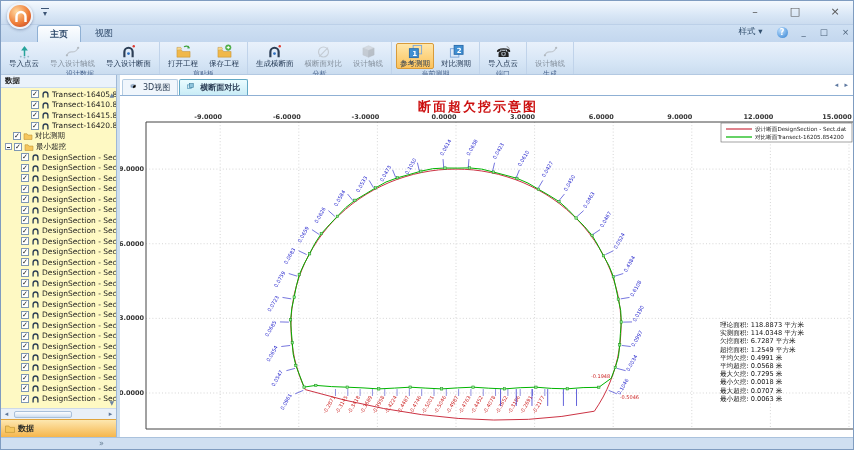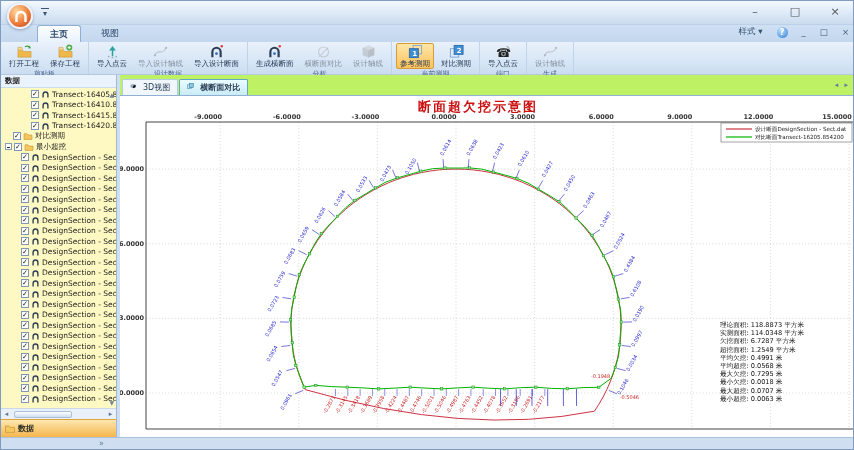--- a/index.html
+++ b/index.html
@@ -11,21 +11,21 @@
     background:linear-gradient(#f4f9fe,#d9e7f6 60%,#cbdcef);border-bottom:1px solid #bcd0e8;}
   .orb{position:absolute;left:6px;top:2px;width:26px;height:26px;border-radius:50%;
     background:radial-gradient(circle at 35% 30%,#ffd9a0,#ef7f3a 55%,#c03a20);
     border:2px solid #eef3fa;box-shadow:0 1px 3px rgba(60,80,120,.45);z-index:5;}
   .orb svg{position:absolute;left:4px;top:4px;}
   .qat-caret{position:absolute;left:40px;top:7px;font-size:8px;color:#3c5575;border-top:1px solid #3c5575;line-height:9px;padding:0 2px;cursor:default;}
   .wbtns{position:absolute;right:6px;top:3px;display:flex;gap:16px;}
   .wbtn{width:24px;text-align:center;font-size:11px;color:#555;line-height:16px;}
   
   .tabrow{position:absolute;left:0;top:24px;right:0;height:17px;background:linear-gradient(#cfe0f3,#c3d7ee);}
-  .rtabs{position:absolute;left:36px;top:0;display:flex;gap:8px;height:17px;}
+  .rtabs{position:absolute;left:36px;top:0;display:flex;gap:2px;height:17px;}
   .rtab{padding:1px 12px 0;font-size:9px;color:#2f4a6b;line-height:15px;}
   .rtab.active{background:linear-gradient(#fdfeff,#e9f2fb);border:1px solid #8fb0d4;border-bottom:none;
     border-radius:3px 3px 0 0;font-weight:bold;}
   .tabrow-right{position:absolute;right:4px;top:1px;display:flex;align-items:center;gap:14px;font-size:8.5px;color:#33506f;}
   .help-orb{width:11px;height:11px;border-radius:50%;background:radial-gradient(circle at 35% 30%,#bfe0ff,#2f7fd0);
     color:#fff;font-size:8px;font-weight:bold;text-align:center;line-height:11px;}
   .mini{font-size:8.5px;color:#4a6078;}
   
   .ribbon{position:absolute;left:0;top:41px;right:0;height:33px;
     background:linear-gradient(#e9f1fb,#d4e4f5 70%,#cadcef);border-bottom:1px solid #b3c9e2;display:flex;}
@@ -51,21 +51,21 @@
   .hscroll{height:11px;background:#e9f0f8;border-top:1px solid #cdd9e8;display:flex;align-items:center;}
   .harrow{width:11px;text-align:center;font-size:7px;color:#5f7globe;color:#5f7globe;color:#60789a;line-height:10px;}
   .htrack{flex:1;position:relative;height:9px;}
   .hthumb{position:absolute;left:2px;top:1px;width:58px;height:7px;background:linear-gradient(#fdfeff,#cfdef0);border:1px solid #a9c0da;border-radius:2px;}
   .side-bottom{height:18px;background:linear-gradient(#fde7b0,#f6b64c);border-top:1px solid #e0a43c;display:flex;align-items:center;gap:3px;padding-left:4px;font-size:8px;font-weight:bold;color:#30302a;}
   
   .splitter{position:absolute;left:116px;top:74px;width:3px;bottom:12px;background:#cddff0;}
   .bottomstrip{position:absolute;left:0;right:0;bottom:0;height:12px;background:#cfdff1;border-top:1px solid #aac2dd;}
   .bstrip-glyph{position:absolute;left:98px;top:0;font-size:8px;color:#62798f;line-height:11px;}
   
-  .main{position:absolute;left:119px;top:74px;right:0;bottom:12px;background:#bef264;padding-left:32px;}
+  .main{position:absolute;left:119px;top:74px;right:0;bottom:12px;background:#ffffff;padding-left:32px;}
   .doctabs{position:absolute;left:0;right:0;top:0;height:21px;border-bottom:1px solid #8fb0d4;display:flex;align-items:flex-end;padding-left:2px;gap:1px;}
   .dtab{height:16px;display:flex;align-items:center;gap:3px;padding:0 7px;font-size:8px;color:#2c3e55;
     background:#f0f6fc;border:1px solid #b4cce2;border-bottom:none;border-radius:2px 2px 0 0;}
   .dtab.active{background:linear-gradient(#eafcff,#c9ecf6);border-color:#62a8c4;font-weight:bold;}
   .dtab-scroll{position:absolute;right:3px;top:6px;font-size:7px;color:#5d7astro;color:#5d78a0;letter-spacing:2px;}
   .chartarea{position:absolute;left:0;right:0;top:21px;bottom:0;background:#fff;overflow:hidden;}
 </style>
 </head>
 <body>
 
@@ -98,47 +98,20 @@
       <span class="mini">×</span>
     </div>
   </div>
 
   <div class="ribbon">
       <div class="rgroup">
         <div class="rbuttons">
           <div class="rbtn">
             <span class="ric">
               <svg width="15" height="15" viewBox="0 0 16 16">
-                <path d="M1 6h4.6l1.4 2H15v6H1z" fill="#f0b84a" stroke="#bf8a2b" stroke-width=".5"></path>
-                <path d="M1 6V3.6h4l1 1.6" fill="#f9d98a" stroke="#bf8a2b" stroke-width=".5"></path>
-                <path d="M8.5 3q3.5-2 5 .8" fill="none" stroke="#3fa33f" stroke-width="1.3"></path>
-                <path d="M13.2 1.6l1.8 2.8-3 .4z" fill="#3fa33f"></path>
-              </svg>
-            </span>
-            <span class="rlab">打开工程</span>
-          </div>
-          <div class="rbtn">
-            <span class="ric">
-              <svg width="15" height="15" viewBox="0 0 16 16">
-                <path d="M1 6h4.6l1.4 2H15v6H1z" fill="#f0b84a" stroke="#bf8a2b" stroke-width=".5"></path>
-                <path d="M1 6V3.6h4l1 1.6" fill="#f9d98a" stroke="#bf8a2b" stroke-width=".5"></path>
-                <circle cx="12" cy="3.8" r="3" fill="#56b84b" stroke="#2e8a2e" stroke-width=".4"></circle>
-                <path d="M12 2.2v3.2M10.4 3.8h3.2" stroke="#fff" stroke-width="1"></path>
-              </svg>
-            </span>
-            <span class="rlab">保存工程</span>
-          </div>
-        </div>
-        <div class="rgroup-label">剪贴板</div>
-      </div>
-      <div class="rgroup">
-        <div class="rbuttons">
-          <div class="rbtn">
-            <span class="ric">
-              <svg width="15" height="15" viewBox="0 0 16 16">
                 <path d="M8 4v9" stroke="#27a39b" stroke-width="1.6"></path>
                 <path d="M4.4 6.8L8 2l3.6 4.8z" fill="#27a39b"></path>
                 <circle cx="4" cy="13.4" r="1" fill="#93b7c8"></circle>
                 <circle cx="8" cy="14.4" r="1" fill="#93b7c8"></circle>
                 <circle cx="12" cy="13.4" r="1" fill="#93b7c8"></circle>
               </svg>
             </span>
             <span class="rlab">导入点云</span>
           </div>
           <div class="rbtn disabled">
@@ -156,20 +129,47 @@
               <svg width="15" height="15" viewBox="0 0 16 16">
                 <path d="M3.6 14V8.4A4.4 4.4 0 0 1 12.4 8.4V14" stroke="#2c3e55" stroke-width="2.3" fill="none"></path>
                 <circle cx="8" cy="10.2" r="1.5" fill="#2d6fc1"></circle>
                 <circle cx="13.6" cy="2.4" r="1.3" fill="#e03b2f"></circle>
               </svg>
             </span>
             <span class="rlab">导入设计断面</span>
           </div>
         </div>
         <div class="rgroup-label">设计数据</div>
+      </div>
+      <div class="rgroup">
+        <div class="rbuttons">
+          <div class="rbtn">
+            <span class="ric">
+              <svg width="15" height="15" viewBox="0 0 16 16">
+                <path d="M1 6h4.6l1.4 2H15v6H1z" fill="#f0b84a" stroke="#bf8a2b" stroke-width=".5"></path>
+                <path d="M1 6V3.6h4l1 1.6" fill="#f9d98a" stroke="#bf8a2b" stroke-width=".5"></path>
+                <path d="M8.5 3q3.5-2 5 .8" fill="none" stroke="#3fa33f" stroke-width="1.3"></path>
+                <path d="M13.2 1.6l1.8 2.8-3 .4z" fill="#3fa33f"></path>
+              </svg>
+            </span>
+            <span class="rlab">打开工程</span>
+          </div>
+          <div class="rbtn">
+            <span class="ric">
+              <svg width="15" height="15" viewBox="0 0 16 16">
+                <path d="M1 6h4.6l1.4 2H15v6H1z" fill="#f0b84a" stroke="#bf8a2b" stroke-width=".5"></path>
+                <path d="M1 6V3.6h4l1 1.6" fill="#f9d98a" stroke="#bf8a2b" stroke-width=".5"></path>
+                <circle cx="12" cy="3.8" r="3" fill="#56b84b" stroke="#2e8a2e" stroke-width=".4"></circle>
+                <path d="M12 2.2v3.2M10.4 3.8h3.2" stroke="#fff" stroke-width="1"></path>
+              </svg>
+            </span>
+            <span class="rlab">保存工程</span>
+          </div>
+        </div>
+        <div class="rgroup-label">剪贴板</div>
       </div>
       <div class="rgroup">
         <div class="rbuttons">
           <div class="rbtn">
             <span class="ric">
               <svg width="15" height="15" viewBox="0 0 16 16">
                 <path d="M3.6 14V8.4A4.4 4.4 0 0 1 12.4 8.4V14" stroke="#2c3e55" stroke-width="2.3" fill="none"></path>
                 <circle cx="8" cy="10.2" r="1.5" fill="#2d6fc1"></circle>
                 <circle cx="13.6" cy="2.4" r="1.3" fill="#e03b2f"></circle>
               </svg>

